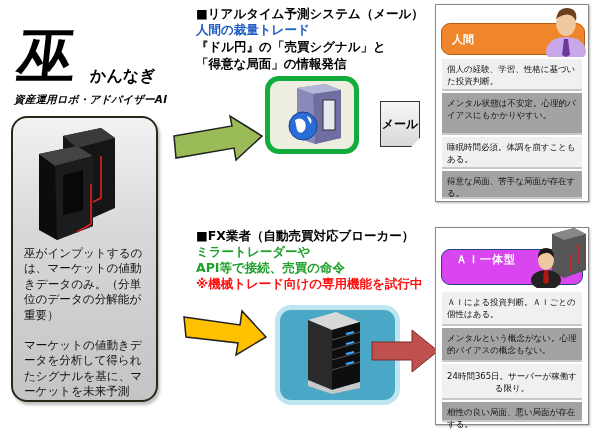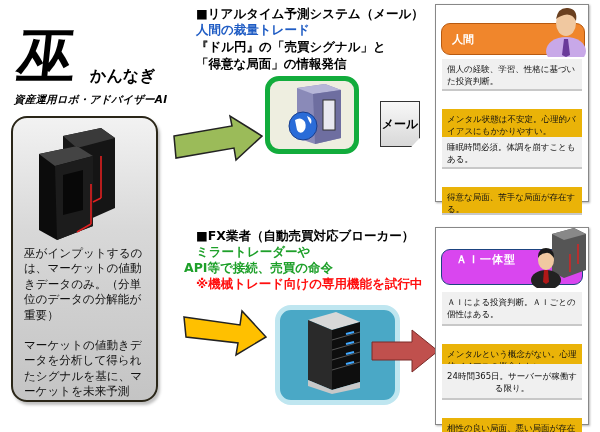--- a/index.html
+++ b/index.html
@@ -33,21 +33,21 @@
 
   
   .card { left: 435px; width: 152px; background: #fff; border: 1px solid #888; box-shadow: 1px 1px 2px rgba(0,0,0,0.3); }
   .card-top { top: 4px; height: 196px; }
   .card-bottom { top: 227px; height: 196px; }
   .card-header { position: absolute; left: 5px; width: 142px; height: 30px; border-radius: 9px; color: #fff; font-weight: bold; font-size: 11px; }
   .hdr-orange { top: 18px; background: #f0862c; border: 1px solid #b85a10; }
   .hdr-blue { top: 21px; height: 36px; background: #d946ef; border: 1px solid #1d4480; line-height: 13px; padding-top: 3px; box-sizing: border-box; }
   .card-item { position: absolute; left: 6px; width: 140px; box-sizing: border-box; padding: 4px 5px; font-size: 8.5px; line-height: 12px; color: #111; }
   .item-gray { background: #f0f0f0; border-bottom: 2px solid #c8c8c8; }
-  .item-blue { background: #eab308; border-bottom: 2px solid #c8c8c8; margin-top: 16px; }
+  .item-blue { background: #a3a3a3; border-bottom: 2px solid #c8c8c8; }
   .center { text-align: center; }
 </style>
 </head>
 <body>
 
 <div class="abs logo-kanji">巫</div>
 <div class="abs logo-kana">かんなぎ</div>
 <div class="abs logo-tagline">資産運用ロボ・アドバイザーAI</div>
 
 <div class="abs left-panel"></div>
@@ -82,21 +82,21 @@
   <rect x="38" y="18" width="12" height="30" fill="#e8e8f0" stroke="#333" stroke-width="1"></rect>
   <circle cx="18" cy="44" r="14" fill="#2a6cd8" stroke="#1a3e8c" stroke-width="1"></circle>
   <path d="M10,38 Q16,34 20,40 Q22,46 18,50 Q14,52 12,48 Z M22,34 Q28,36 26,42 Q24,40 22,34 Z" fill="#ffffff"></path>
 </svg>
 <div class="abs mail-doc">
   <span>メール</span>
 </div>
 
 <div class="abs heading" style="left:196px; top:227px;">■FX業者（自動売買対応ブローカー）</div>
 <div class="abs heading green" style="left:196px; top:243px;">ミラートレーダーや</div>
-<div class="abs heading green" style="left:184px; top:259px;">API等で接続、売買の命令</div>
+<div class="abs heading green" style="left:196px; top:259px;">API等で接続、売買の命令</div>
 <div class="abs heading red" style="left:196px; top:275px;">※機械トレード向けの専用機能を試行中</div>
 
 <svg class="abs" style="left:182px; top:307px;" width="86" height="50" viewBox="0 0 86 50">
   <polygon points="2,10 58,18 60,4 84,30 54,48 56,36 4,30" fill="#ffc000" stroke="#222" stroke-width="1.5"></polygon>
 </svg>
 
 <div class="abs server-box-bottom"></div>
 <svg class="abs" style="left:302px; top:310px;" width="62" height="84" viewBox="0 0 62 84">
   <polygon points="6,10 34,2 58,12 30,20" fill="#d8d8d8"></polygon>
   <polygon points="6,10 30,20 30,80 6,70" fill="#2a2a2a"></polygon>

